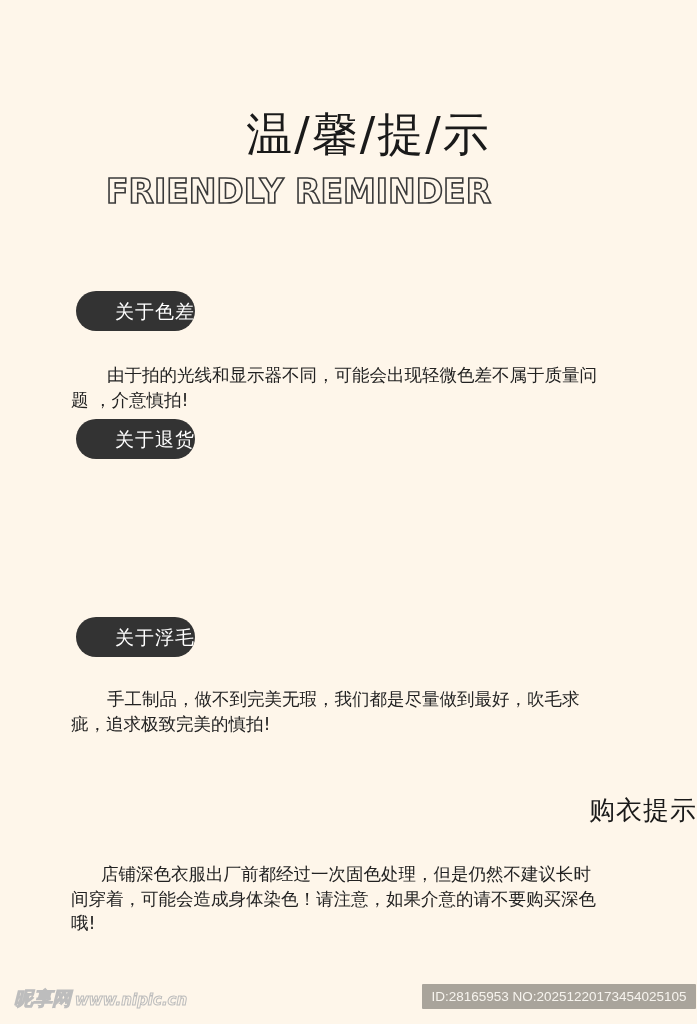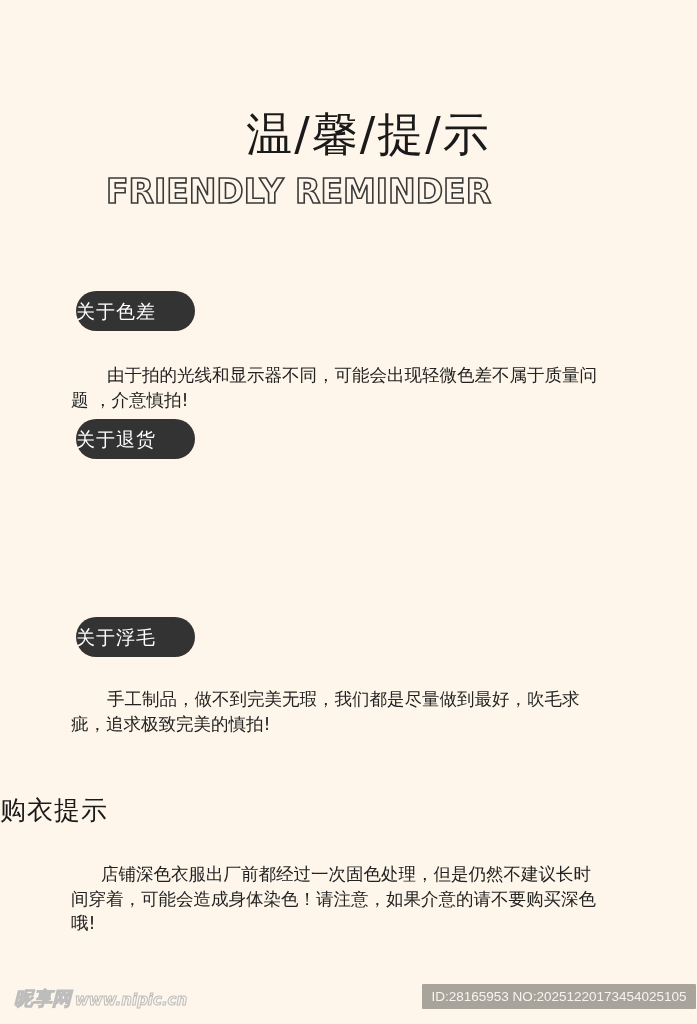--- a/index.html
+++ b/index.html
@@ -45,42 +45,42 @@
     .pill {
       position: absolute;
       left: 76px;
       width: 119px;
       height: 40px;
       border-radius: 20px;
       background: #333333;
       color: #ffffff;
       font-size: 19px;
       line-height: 40px;
-      text-align: left;
+      text-align: right;
       letter-spacing: 1px;
     }
     .para {
       position: absolute;
       left: 55px;
       width: 565px;
       font-size: 17.5px;
       line-height: 24.5px;
       color: #222222;
       margin: 0;
     }
     .para p {
       margin: 16px;
       text-indent: 36px;
     }
     .heading2 {
       position: absolute;
       left: 0;
       width: 697px;
       top: 792px;
-      text-align: left;
+      text-align: right;
       font-size: 26px;
       color: #1a1a1a;
       line-height: 36px;
       letter-spacing: 1px;
     }
     .watermark-left {
       position: absolute;
       left: 14px;
       top: 984px;
       font-size: 19px;

